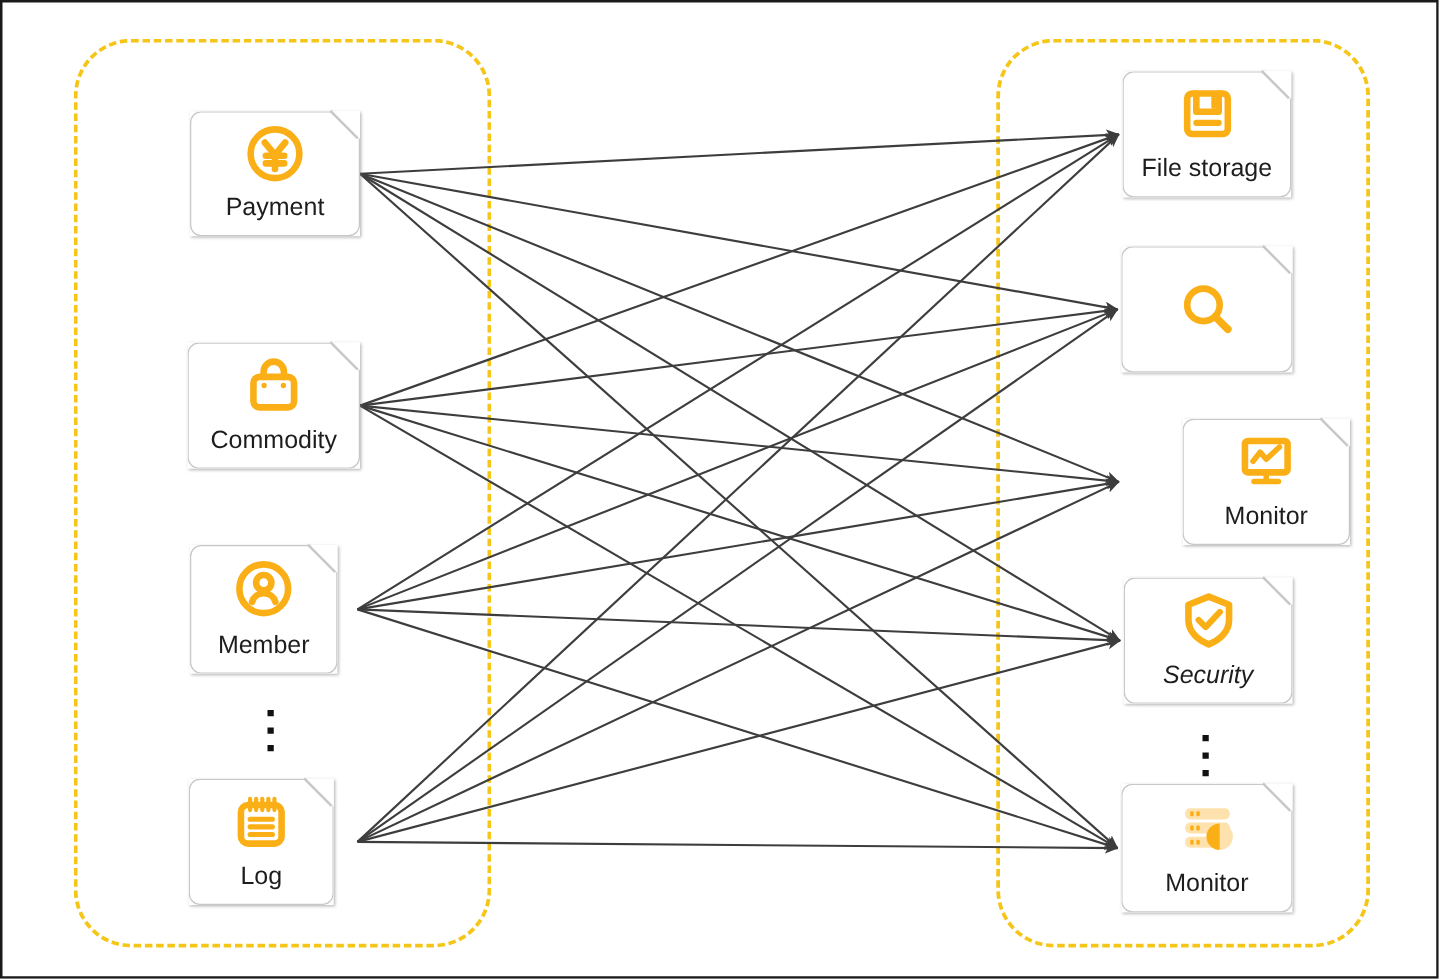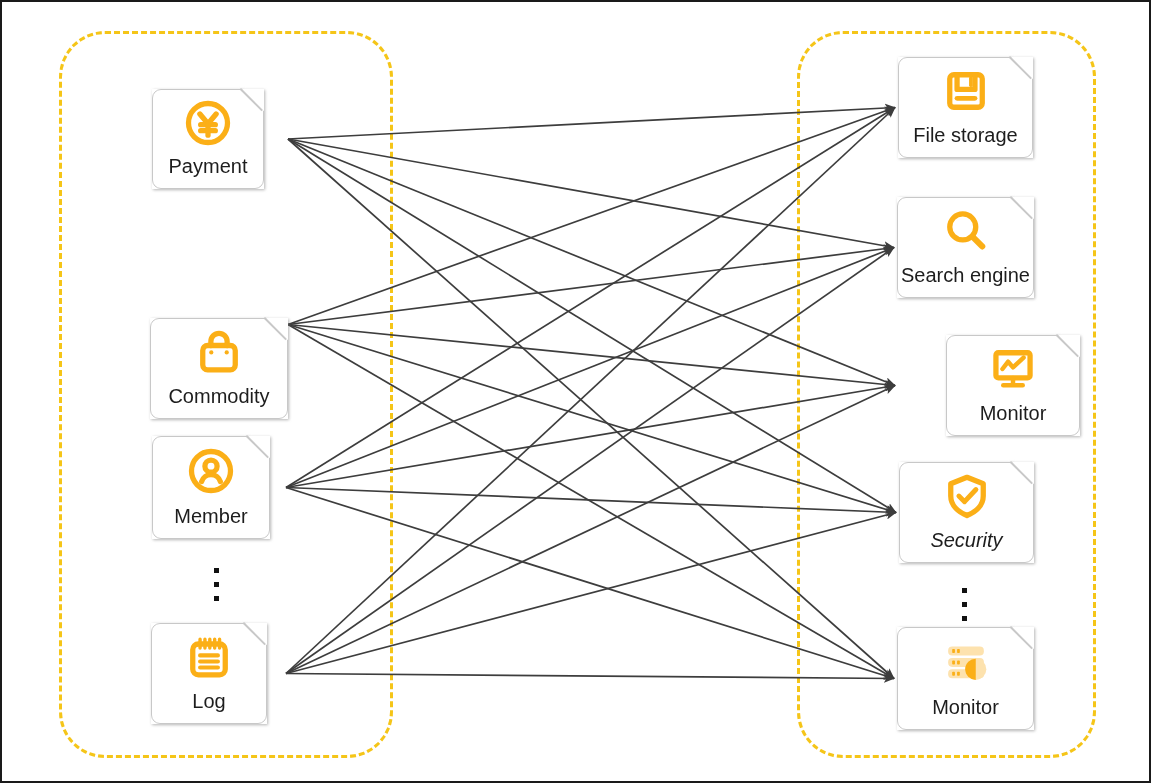--- a/index.html
+++ b/index.html
@@ -62,37 +62,37 @@
         <line x1="284" y1="485.5" x2="892" y2="676.5" marker-end="url(#ah)" stroke="#3D3D3D"></line>
         <line x1="284" y1="671.5" x2="893" y2="105.5" marker-end="url(#ah)" stroke="#3D3D3D"></line>
         <line x1="284" y1="671.5" x2="892" y2="245.5" marker-end="url(#ah)" stroke="#3D3D3D"></line>
         <line x1="284" y1="671.5" x2="893" y2="383.5" marker-end="url(#ah)" stroke="#3D3D3D"></line>
         <line x1="284" y1="671.5" x2="894" y2="510.5" marker-end="url(#ah)" stroke="#3D3D3D"></line>
         <line x1="284" y1="671.5" x2="892" y2="676.5" marker-end="url(#ah)" stroke="#3D3D3D"></line>
       </g>
   </svg>
 
   <div id="nodes-layer">
-      <div class="card" style="left: 150px; top: 87px; width: 112px; height: 100px;">
+      <div class="card" style="left: 150px; top: 87px; width: 136px; height: 100px;">
         <div class="face"></div>
         <div class="fold"></div>
         <div class="inner">
           <div class="iconwrap">
             <svg viewBox="0 0 64 64" width="52" height="52">
               <circle cx="32" cy="32" r="24" stroke="#FBAF17" fill="none" stroke-width="6.5" stroke-linecap="round" stroke-linejoin="round"></circle>
               <path d="M22 21 L32 33 L42 21" stroke="#FBAF17" fill="none" stroke-width="6.5" stroke-linecap="round" stroke-linejoin="round"></path>
               <path d="M23 34 H41" stroke="#FBAF17" fill="none" stroke-width="6.5" stroke-linecap="round" stroke-linejoin="round"></path>
               <path d="M23 41.5 H41" stroke="#FBAF17" fill="none" stroke-width="6.5" stroke-linecap="round" stroke-linejoin="round"></path>
               <path d="M32 33 V47" stroke="#FBAF17" fill="none" stroke-width="6.5" stroke-linecap="round" stroke-linejoin="round"></path>
             </svg>
           </div>
           <div class="lbl">Payment</div>
         </div>
       </div>
-      <div class="card" style="left: 148px; top: 272px; width: 138px; height: 101px; margin-top: 44px;">
+      <div class="card" style="left: 148px; top: 272px; width: 138px; height: 101px;">
         <div class="face"></div>
         <div class="fold"></div>
         <div class="inner">
           <div class="iconwrap">
             <svg viewBox="0 0 64 64" width="52" height="52">
               <rect x="12" y="24" width="40" height="30" rx="6" stroke="#FBAF17" fill="none" stroke-width="6.5" stroke-linecap="round" stroke-linejoin="round"></rect>
               <path d="M22 24 V19 a10 10 0 0 1 20 0 V24" stroke="#FBAF17" fill="none" stroke-width="6.5" stroke-linecap="round" stroke-linejoin="round"></path>
               <circle cx="22.5" cy="32.5" r="2.6" fill="#FBAF17"></circle>
               <circle cx="41.5" cy="32.5" r="2.6" fill="#FBAF17"></circle>
             </svg>
@@ -146,21 +146,20 @@
       <div class="card" style="left: 895px; top: 195px; width: 137px; height: 101px;">
         <div class="face"></div>
         <div class="fold"></div>
         <div class="inner">
           <div class="iconwrap">
             <svg viewBox="0 0 64 64" width="52" height="52">
               <circle cx="28" cy="27" r="16" stroke="#FBAF17" fill="none" stroke-width="6.5" stroke-linecap="round" stroke-linejoin="round"></circle>
               <path d="M40 39 L52 51" stroke="#FBAF17" stroke-width="7.5" stroke-linecap="round"></path>
             </svg>
           </div>
-          <div class="lbl">Search engine</div>
         </div>
       </div>
       <div class="card" style="left: 944px; top: 333px; width: 134px; height: 101px;">
         <div class="face"></div>
         <div class="fold"></div>
         <div class="inner">
           <div class="iconwrap">
             <svg viewBox="0 0 64 64" width="52" height="52">
               <rect x="11" y="12" width="42" height="31" rx="3" stroke="#FBAF17" fill="none" stroke-width="6.5" stroke-linecap="round" stroke-linejoin="round"></rect>
               <path d="M19 32 L26 23 L32 30 L45 18" stroke="#FBAF17" stroke-width="5.5" fill="none" stroke-linecap="round" stroke-linejoin="round"></path>

